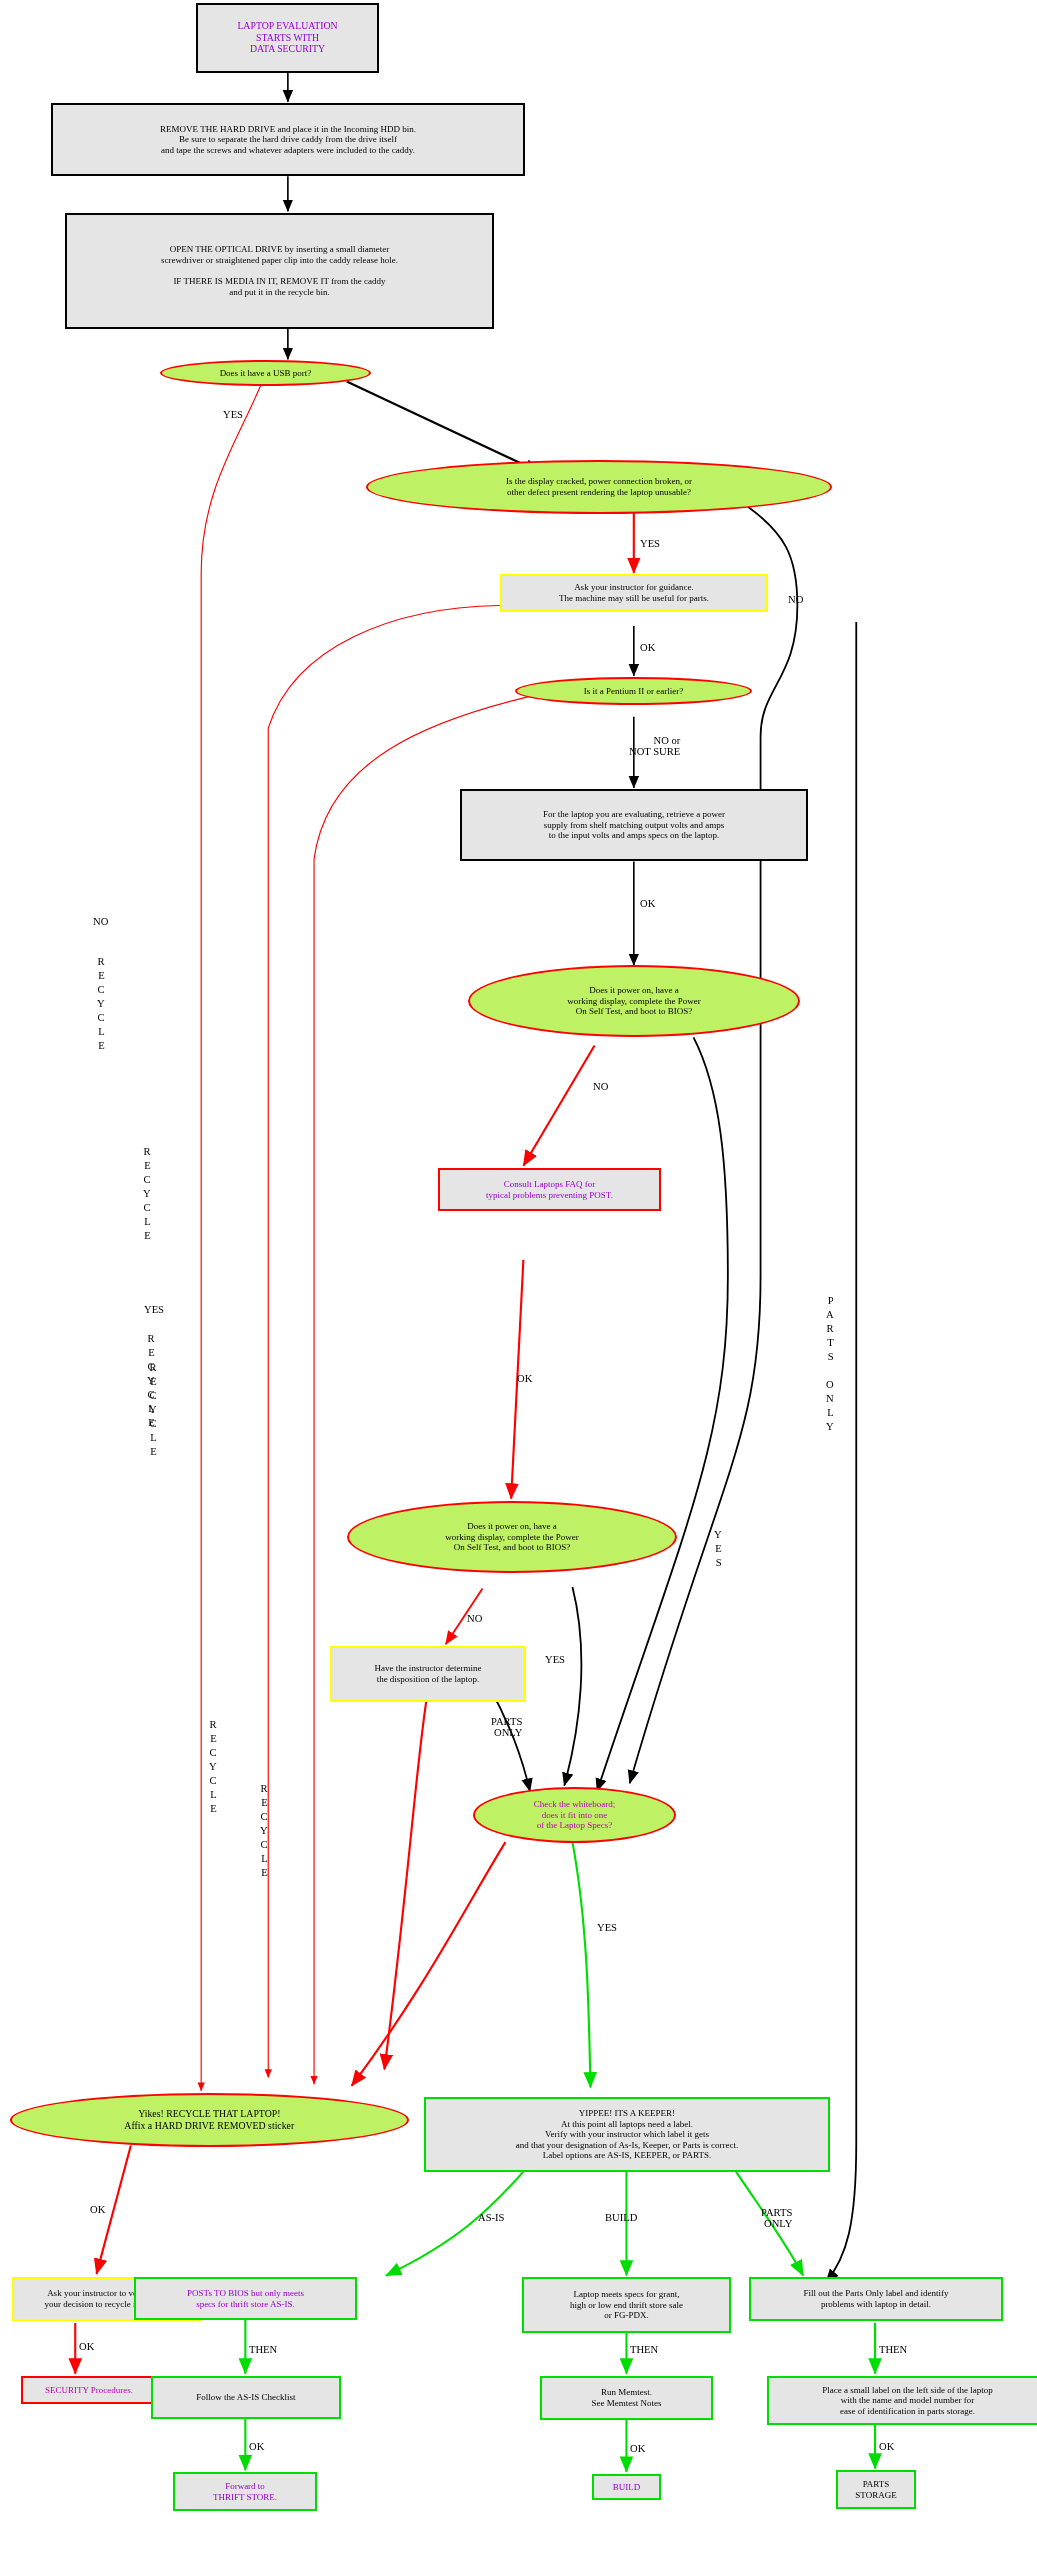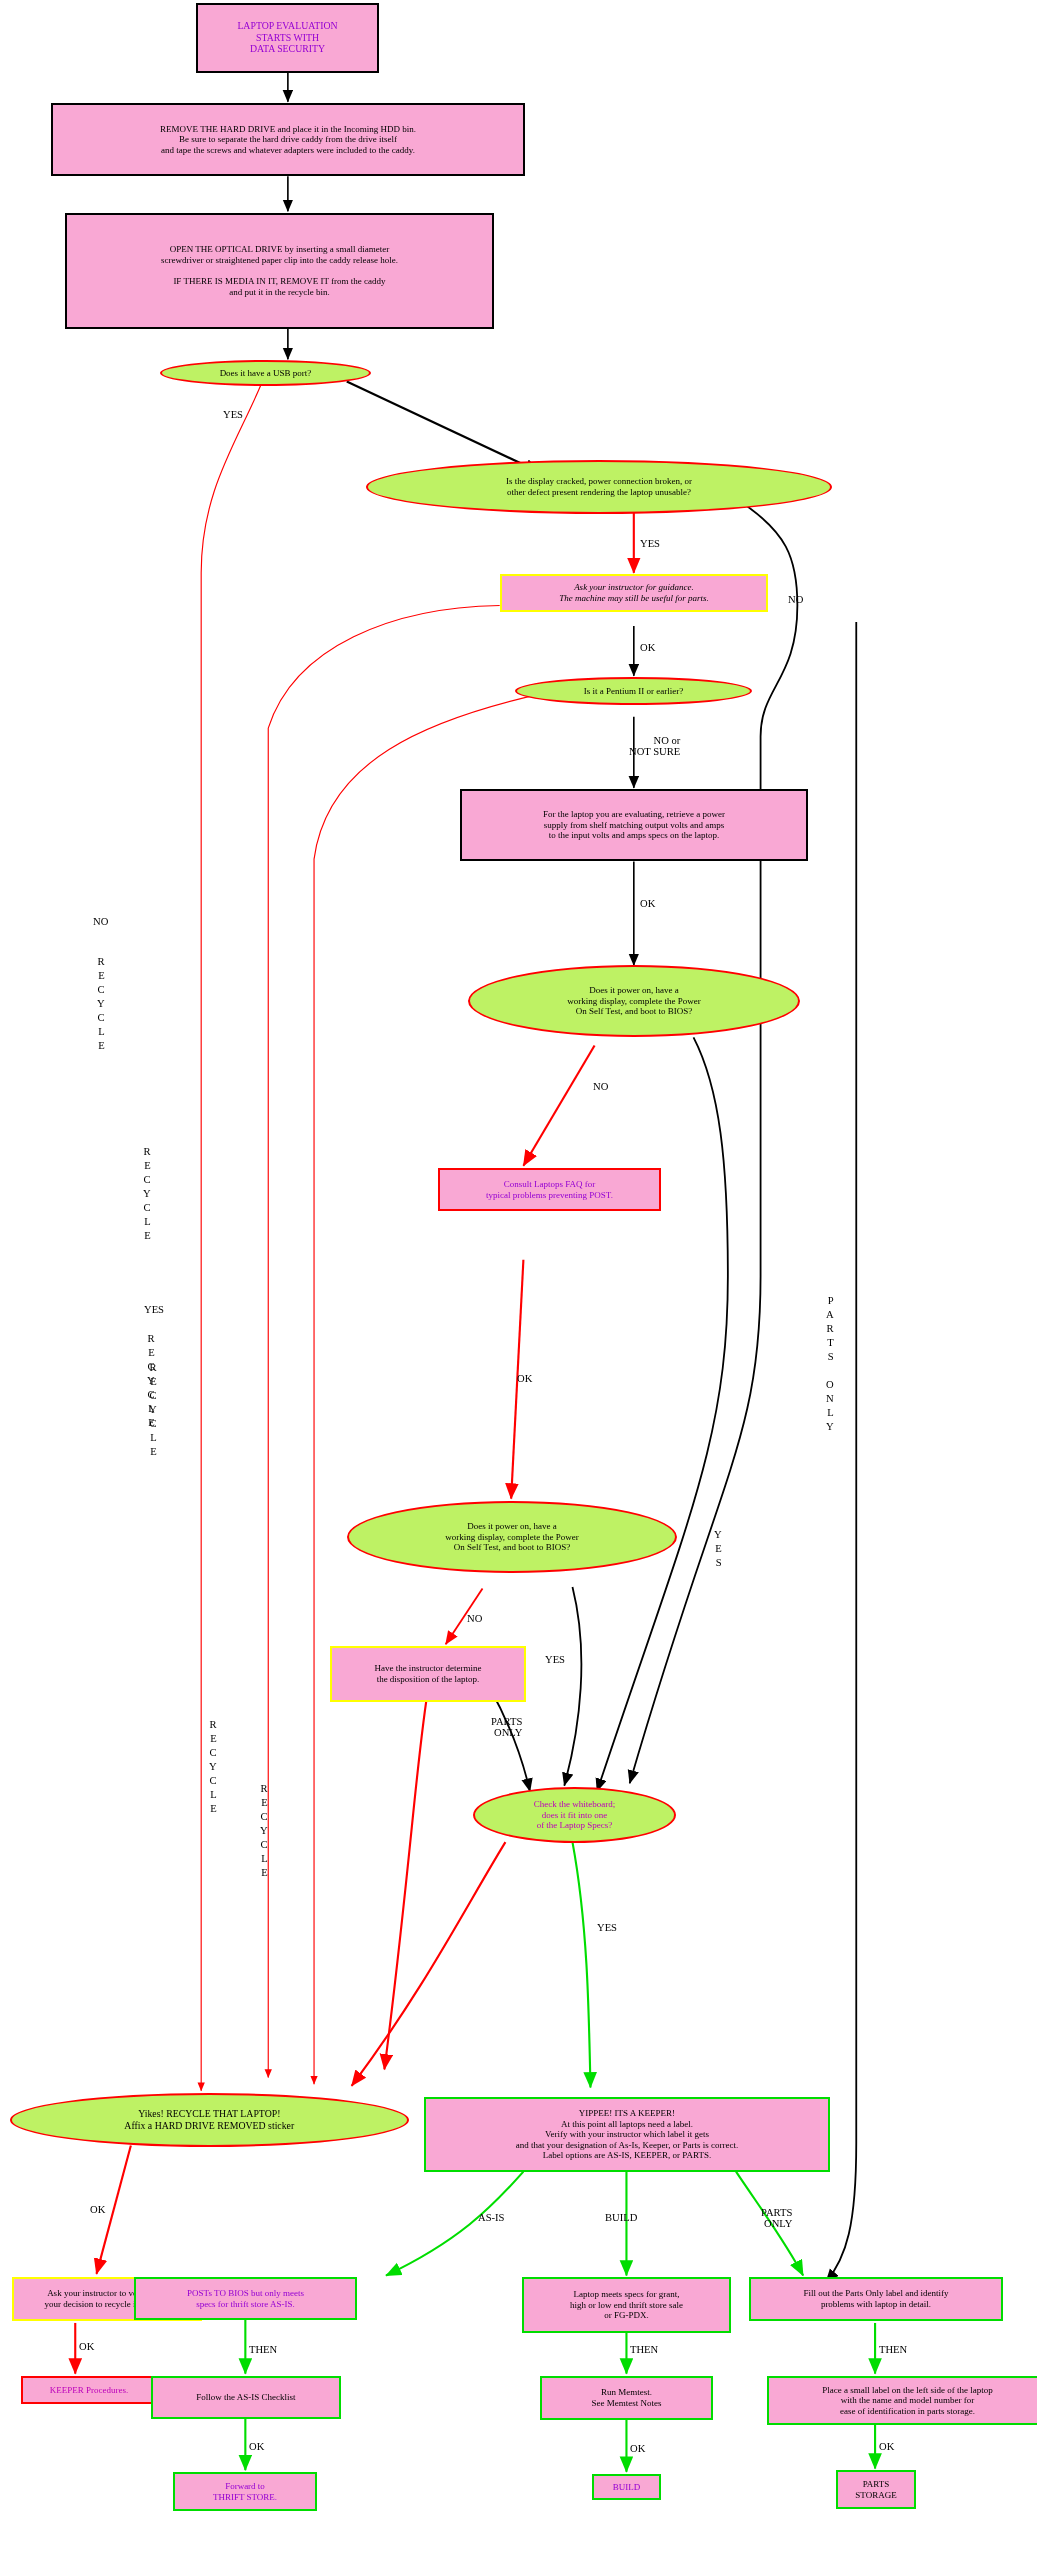--- a/index.html
+++ b/index.html
@@ -15,21 +15,21 @@
   #canvas{position:relative;width:1037px;height:2576px;}
   #edges{position:absolute;left:0;top:0;width:1037px;height:2576px;}
   .node{
     position:absolute;
     box-sizing:border-box;
     display:flex;
     align-items:center;
     justify-content:center;
     text-align:center;
     line-height:1.18;
-    background:#f9a8d4;
+    background:#e5e5e5;
     z-index:3;
   }
   .node .txt{display:block;width:100%;padding:0 3.3px;}
   
   .box{border:1.6px solid #000;}
   .box.thick{border-width:2.5px;}
   .box.yellow{border-color:#ffff00;border-width:2.5px;}
   .box.green{border-color:#00dd00;border-width:2.5px;}
   .box.red{border-color:#ff0000;border-width:2.5px;}
   .ell{border:2.5px solid #ff0000;border-radius:50%;background:#bef264;}
@@ -156,21 +156,21 @@
   </div>
 
   <div class="node ell t-black fs11" style="left:160px;top:360px;width:211px;height:26px;">
     <span class="txt">Does it have a USB port?</span>
   </div>
 
   <div class="node ell t-black fs11" style="left:366px;top:460px;width:466px;height:54px;">
     <span class="txt">Is the display cracked, power connection broken, or<br>other defect present rendering the laptop unusable?</span>
   </div>
 
-  <div class="node box yellow t-black fs11" style="left:500px;top:574px;width:268px;height:38px;font-style:italic;">
+  <div class="node box yellow t-black fs11" style="left:500px;top:574px;width:268px;height:38px;">
     <span class="txt">Ask your instructor for guidance.<br>The machine may still be useful for parts.</span>
   </div>
 
   <div class="node ell t-black fs11" style="left:515px;top:677px;width:237px;height:28px;">
     <span class="txt">Is it a Pentium II or earlier?</span>
   </div>
 
   <div class="node box thick t-black fs11" style="left:460px;top:789px;width:348px;height:72px;">
     <span class="txt">For the laptop you are evaluating, retrieve a power<br>supply from shelf matching output volts and amps<br>to the input volts and amps specs on the laptop.</span>
   </div>
@@ -201,21 +201,21 @@
 
   <div class="node box green t-black fs11" style="left:424px;top:2097px;width:406px;height:75px;">
     <span class="txt">YIPPEE! ITS A KEEPER!<br>At this point all laptops need a label.<br>Verify with your instructor which label it gets<br>and that your designation of As-Is, Keeper, or Parts is correct.<br>Label options are AS-IS, KEEPER, or PARTS.</span>
   </div>
 
   <div class="node box yellow t-black fs11" style="left:11.5px;top:2277px;width:190px;height:44px;">
     <span class="txt">Ask your instructor to verify that<br>your decision to recycle is correct.</span>
   </div>
 
   <div class="node box red t-magenta fs11" style="left:21px;top:2376px;width:136px;height:28px;">
-    <span class="txt">KEEPER Procedures.</span>
+    <span class="txt">SECURITY Procedures.</span>
   </div>
 
   <div class="node box green t-purple fs11" style="left:134px;top:2277px;width:223px;height:43px;">
     <span class="txt">POSTs TO BIOS but only meets<br>specs for thrift store AS-IS.</span>
   </div>
 
   <div class="node box green t-black fs11" style="left:151px;top:2376px;width:190px;height:43px;">
     <span class="txt">Follow the AS-IS Checklist</span>
   </div>
 

